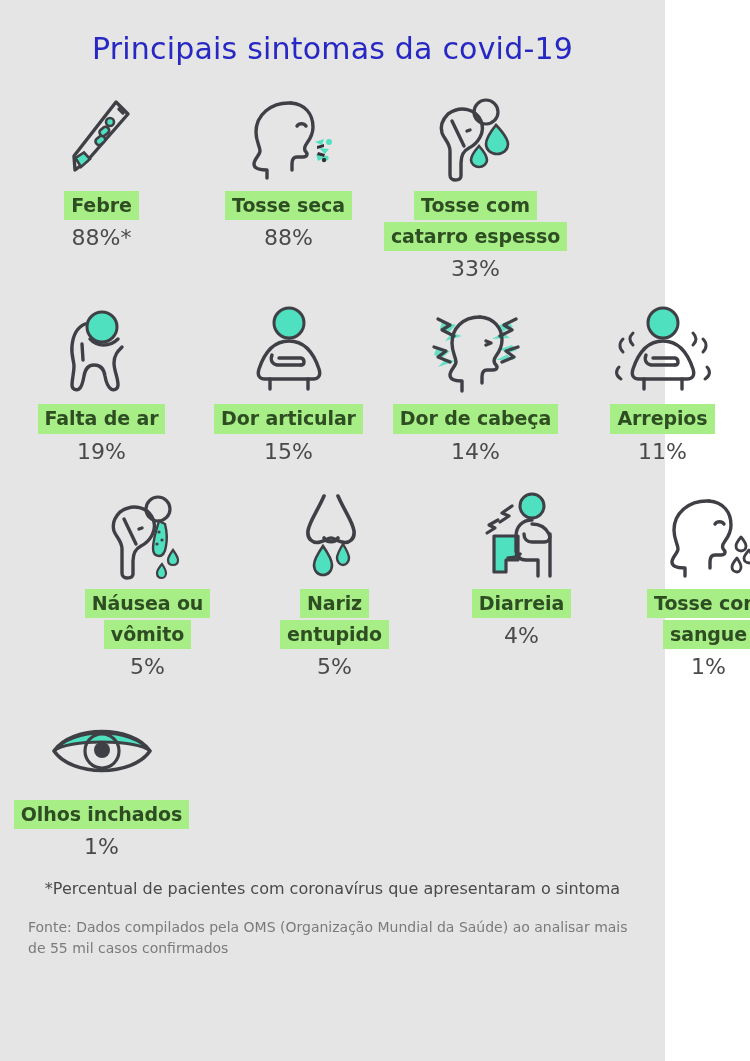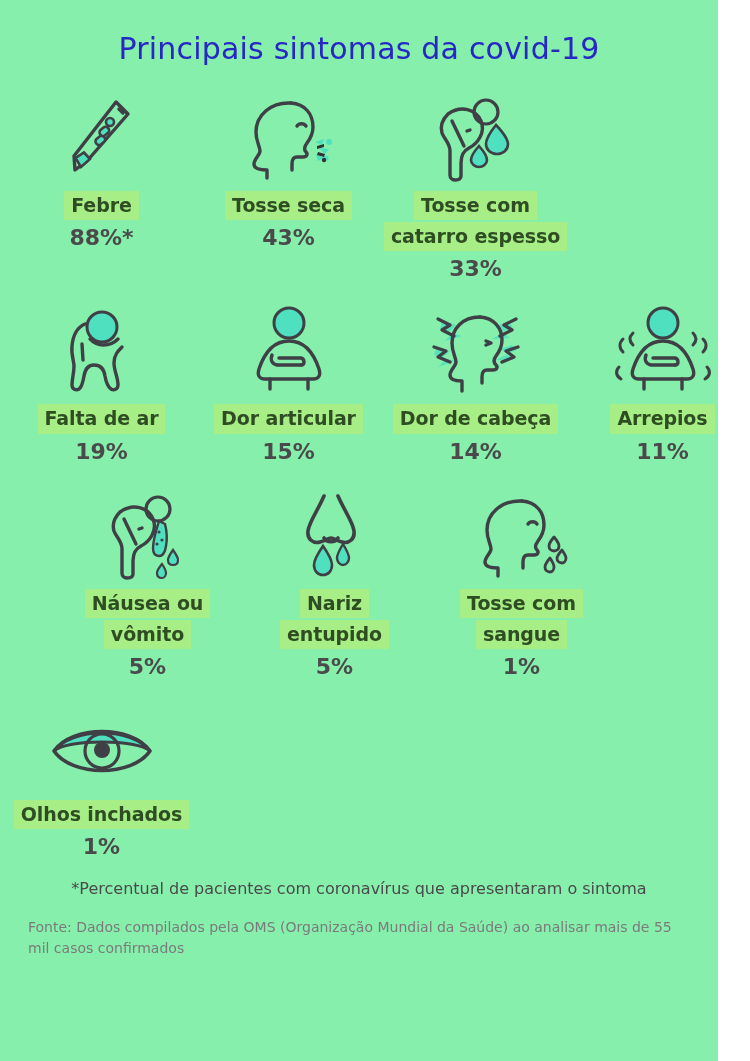--- a/index.html
+++ b/index.html
@@ -10,24 +10,24 @@
   }
   body {
     width: 750px;
     height: 1061px;
     position: relative;
     font-family: "DejaVu Sans", "Liberation Sans", sans-serif;
     overflow: hidden;
     color: #3d3d3d;
   }
   #infographic {
-    width: 718px;
+    width: 665px;
     height: 1061px;
     position: relative;
-    background: #86efac;
+    background: #e5e5e5;
     box-sizing: border-box;
   }
 
   
   .title {
     text-align: center;
     color: #2727c4;
     font-size: 30px;
     font-weight: 500;
     letter-spacing: 0.2px;
@@ -77,21 +77,21 @@
     line-height: 1.38;
     padding: 1px 7px 2px 7px;
     white-space: nowrap;
     letter-spacing: -0.1px;
   }
   .label + .label { margin-top: 2px; }
   .pct {
     font-size: 22px;
     color: #4a4a4a;
     margin-top: 5px;
-    font-weight: 700;
+    font-weight: 400;
     letter-spacing: 0px;
   }
 
   
   .row-1 { margin-top: 24px; }
   .row-2 { margin-top: 22px; }
   .row-3 { margin-top: 24px; padding-left: 46px; }
   .row-4 { margin-top: 20px; }
 
   
@@ -161,21 +161,21 @@
             <g fill="#2f3338">
               <path d="M80 56 l7 -2 0 3 -7 2 z"></path>
               <path d="M81 62 l7 2 -1 3 -7 -2 z"></path>
               <circle cx="87" cy="70" r="2.2"></circle>
             </g>
           </svg>
         </div>
         <div class="labels">
           <span class="label">Tosse seca</span>
         </div>
-        <div class="pct">43%</div>
+        <div class="pct">88%</div>
       </div>
 
 
       <div class="cell">
         <div class="icon-wrap">
           <svg width="104" height="92" viewBox="0 0 104 92">
             <circle cx="62" cy="22" r="12" fill="none" stroke="#3f3f46" stroke-width="3.2"></circle>
             <g fill="none" stroke="#3f3f46" stroke-width="3.4" stroke-linecap="round" stroke-linejoin="round">
               <path d="M24 24 C37 15 52 19 57 31 C62 43 53 54 45 58 C39 61 37 67 37 73 L37 86 C37 89 34 90 31 90 C28 90 26 88 26 85 L26 61 C26 53 20 49 18 43 C16 36 19 29 24 24 Z"></path>
               <path d="M28 31 L40 56"></path>
@@ -326,20 +326,42 @@
             <path d="M56 56 C56 56 50 66 50 70 C50 74 53 77 56 77 C59 77 62 74 62 70 C62 66 56 56 56 56 Z" fill="#4fe0c0" stroke="#3f3f46" stroke-width="2.4"></path>
           </svg>
         </div>
         <div class="labels">
           <span class="label">Nariz</span>
           <span class="label">entupido</span>
         </div>
         <div class="pct">5%</div>
       </div>
 
+      <div class="cell">
+        <div class="icon-wrap">
+          <svg width="104" height="92" viewBox="0 0 104 92">
+            <circle cx="62" cy="18" r="12" fill="#4fe0c0" stroke="#3f3f46" stroke-width="3"></circle>
+            <path d="M24 48 L48 48 L48 72 L36 72 L36 84 L24 84 Z" fill="#4fe0c0" stroke="#3f3f46" stroke-width="3.2" stroke-linejoin="round"></path>
+            <g fill="none" stroke="#3f3f46" stroke-width="3.4" stroke-linecap="round" stroke-linejoin="round">
+              <path d="M62 32 C52 32 46 39 46 48 L46 62 C46 68 50 72 56 72 L68 72 L68 88"></path>
+              <path d="M62 36 C70 36 76 40 79 46 C81 50 79 54 74 54 L62 54 C57 54 54 51 54 46"></path>
+              <path d="M80 46 L80 88"></path>
+              <path d="M38 70 C44 70 48 68 50 66"></path>
+            </g>
+            <g fill="none" stroke="#3f3f46" stroke-width="3.2" stroke-linecap="round" stroke-linejoin="round">
+              <path d="M42 18 l-10 7 7 3 -9 6"></path>
+              <path d="M28 32 l-9 5 6 3 -8 5"></path>
+            </g>
+          </svg>
+        </div>
+        <div class="labels">
+          <span class="label">Diarreia</span>
+        </div>
+        <div class="pct">4%</div>
+      </div>
 
       <div class="cell">
         <div class="icon-wrap">
           <svg width="104" height="92" viewBox="0 0 104 92">
             <g fill="none" stroke="#3f3f46" stroke-width="3.4" stroke-linecap="round" stroke-linejoin="round">
               <path d="M52 13 C32 12 17 25 17 42 C17 52 21 56 21 61 C21 65 15 69 15 74 C15 79 22 80 28 80 L28 88"></path>
               <path d="M52 13 C66 14 74 24 74 37 C74 44 71 49 68 53 C65 57 65 60 67 62 C69 64 68 67 64 67 L58 67 C54 67 53 70 53 74 L53 80"></path>
               <path d="M58 36 C60 33 65 33 67 36"></path>
             </g>
             <g fill="none" stroke="#3f3f46" stroke-width="2.8" stroke-linejoin="round">

